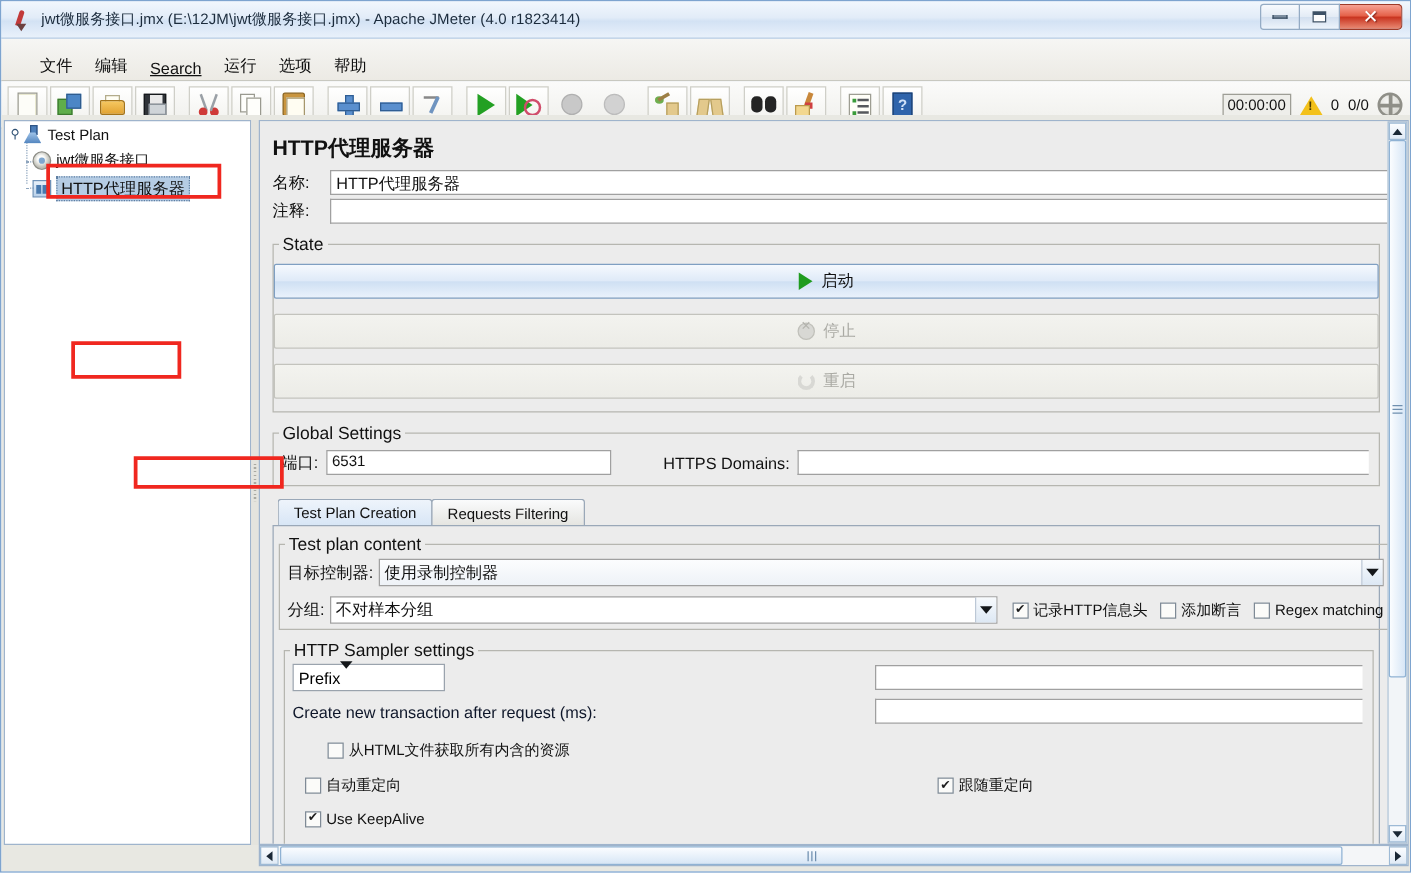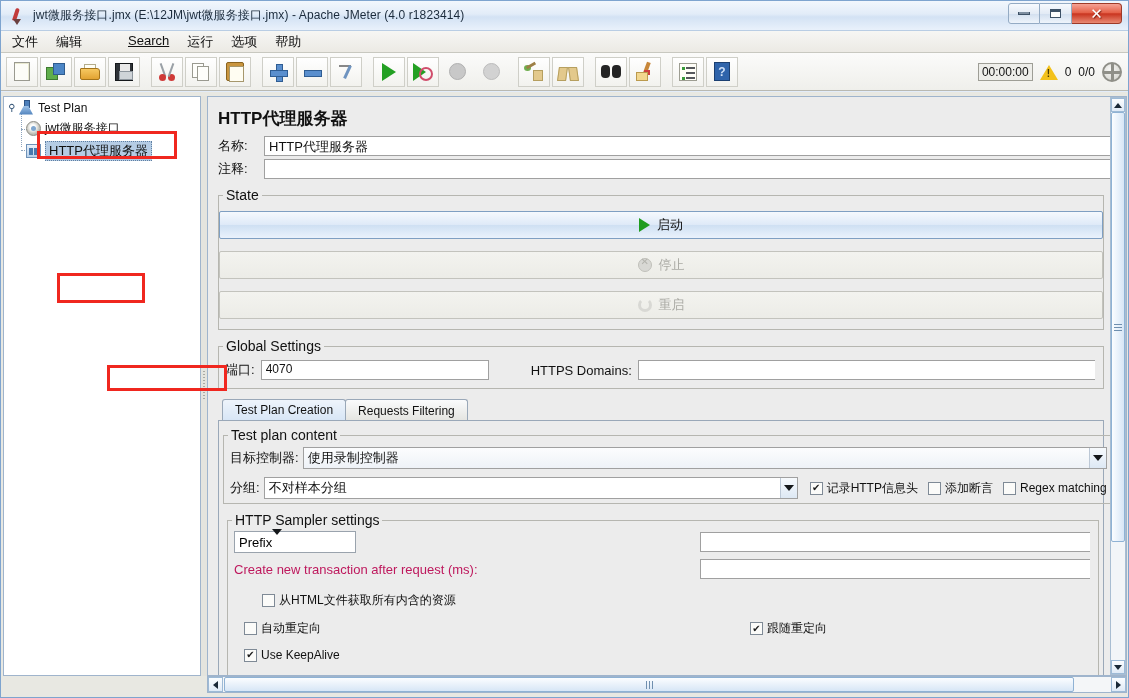--- a/index.html
+++ b/index.html
@@ -64,30 +64,30 @@
   }
   .glyph-min { width: 12px; height: 3px; border: 1px solid #3d5166; border-top: none; background: #7d8ea0; }
   .glyph-max { width: 11px; height: 9px; border: 1px solid #3d5166; border-top-width: 3px; background: #fdfdfd; }
   .glyph-close {
     color: #fff; font-size: 15px; font-weight: bold; line-height: 1;
     text-shadow: 1px 1px 1px rgba(80,10,0,.6);
   }
 
   
   .menubar {
-    height: 22px;
+    height: 34px;
     background: linear-gradient(180deg,#f6f6f4 0%,#eceae4 100%);
     border-bottom: 1px solid #c8c8c0;
-    display: flex; align-items: flex-start; padding-left: 2px;
+    display: flex; align-items: flex-end; padding-left: 22px;
   }
   .menu-item {
     font-size: 13px; color: #111; padding: 2px 9px; cursor: default;
     white-space: nowrap;
   }
-  .menu-item u { text-decoration: underline; margin-left: 28px; }
+  .menu-item u { text-decoration: underline; }
 
   
   .toolbar {
     height: 38px;
     background: linear-gradient(180deg,#fbfbfa 0%,#efefeb 100%);
     border-bottom: 1px solid #b9b9b2;
     display: flex; align-items: center; padding: 0 4px;
     position: relative;
   }
   .tb-group { display: flex; align-items: center; }
@@ -314,21 +314,21 @@
     display: inline-flex; align-items: center; justify-content: center; flex: none;
   }
   .box.checked::after { content: "✔"; font-size: 10px; color: #1b1b1b; line-height: 1; }
 
   .sampler-row { display: flex; align-items: center; padding: 3px 8px 3px 6px; }
   .prefix-combo {
     width: 122px; height: 22px; border: 1px solid #9aa3ad; background: #fff;
     display: flex; align-items: center; position: relative; font-size: 13px; padding-left: 4px;
   }
   .free-input { height: 20px; background: #fff; border: 1px solid #a0a0a0; border-right: none; }
-  .lbl { font-size: 13px; color: #be185d; }
+  .lbl { font-size: 13px; color: #0f172a; }
 
   .hscroll-outer {
     position: absolute; left: 206px; bottom: 6px; width: 920px; height: 17px;
     background: #f0f0ec; border: 1px solid #9fb4cc; display: flex; align-items: center;
   }
   .sb-arrow {
     width: 15px; height: 15px; flex: none;
     background: linear-gradient(180deg,#fbfdff,#dfeaf6); border: 1px solid #9dbad6;
     display: flex; align-items: center; justify-content: center;
   }
@@ -594,21 +594,21 @@
               <span class="rst-gray"></span>
               <span>重启</span>
             </div>
           </div>
         </fieldset>
 
         <fieldset class="grp">
           <legend>Global Settings</legend>
           <div class="gs-row">
             <span class="gs-label">端口:</span>
-            <span class="port-input">4070</span>
+            <span class="port-input">6531</span>
             <span class="https-label">HTTPS Domains:</span>
             <span class="https-input"></span>
           </div>
         </fieldset>
 
         <div class="tabstrip">
           <div class="tab active">Test Plan Creation</div>
           <div class="tab">Requests Filtering</div>
         </div>
 

